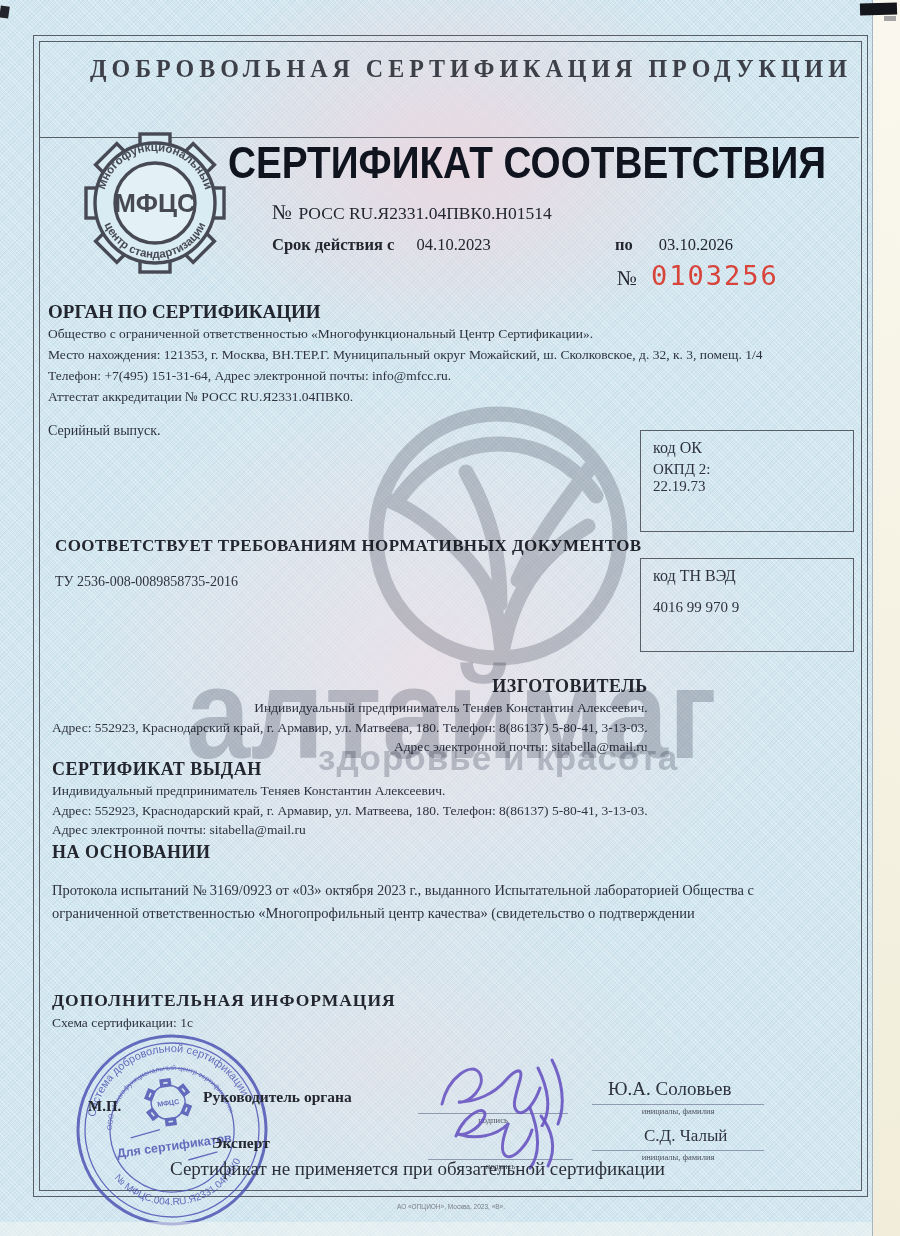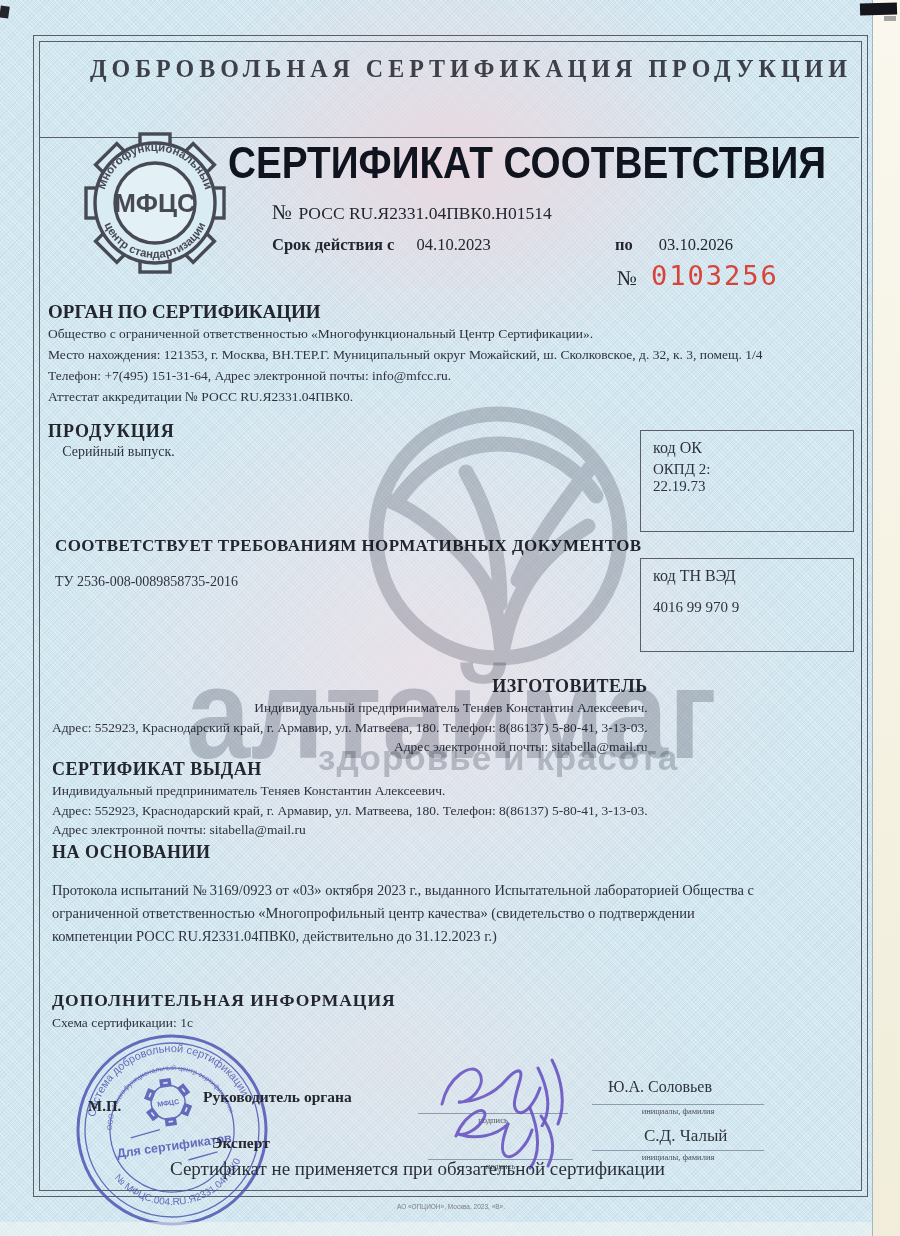--- a/index.html
+++ b/index.html
@@ -98,21 +98,20 @@
 
   <div class="abs" style="left:48px;top:301px;">
     <div class="sec-h" style="font-size:19px;">ОРГАН ПО СЕРТИФИКАЦИИ</div>
     <div class="bl" style="margin-top:0px;">Общество с ограниченной ответственностью «Многофункциональный Центр Сертификации».</div>
     <div class="bl">Место нахождения: 121353, г. Москва, ВН.ТЕР.Г. Муниципальный округ Можайский, ш. Сколковское, д. 32, к. 3, помещ. 1/4</div>
     <div class="bl">Телефон: +7(495) 151-31-64, Адрес электронной почты: info@mfcc.ru.</div>
     <div class="bl">Аттестат аккредитации № РОСС RU.Я2331.04ПВК0.</div>
   </div>
 
   <div class="abs" style="left:48px;top:421px;">
-    <div class="sec-h" style="font-size:18px;letter-spacing:1px;">ПРОДУКЦИЯ</div>
     <div class="bl" style="font-size:14px;line-height:19px;text-align:right;">Серийный выпуск.</div>
   </div>
 
   <div class="abs codebox" style="left:640px;top:430px;width:188px;height:84px;">
     <div style="font-size:16px;">код ОК</div>
     <div style="font-size:15px;margin-top:4px;">ОКПД 2:</div>
     <div style="font-size:15px;">22.19.73</div>
   </div>
 
   <div class="abs" style="left:55px;top:536px;">
@@ -136,21 +135,20 @@
     <div class="sec-h" style="font-size:18px;letter-spacing:.5px;">СЕРТИФИКАТ ВЫДАН</div>
     <div class="bl" style="margin-top:1px;line-height:19.5px;">Индивидуальный предприниматель Теняев Константин Алексеевич.</div>
     <div class="bl" style="line-height:19.5px;">Адрес: 552923, Краснодарский край, г. Армавир, ул. Матвеева, 180. Телефон: 8(86137) 5-80-41, 3-13-03.</div>
     <div class="bl" style="line-height:19.5px;">Адрес электронной почты: sitabella@mail.ru</div>
   </div>
 
   <div class="abs" style="left:52px;top:842px;">
     <div class="sec-h" style="font-size:18px;letter-spacing:.5px;">НА ОСНОВАНИИ</div>
     <div class="bl" style="font-size:14.5px;line-height:23px;margin-top:16px;">Протокола испытаний № 3169/0923 от «03» октября 2023 г., выданного Испытательной лабораторией Общества с</div>
     <div class="bl" style="font-size:14.5px;line-height:23px;">ограниченной ответственностью «Многопрофильный центр качества» (свидетельство о подтверждении</div>
-    <div class="bl" style="font-size:14.5px;line-height:23px;">компетенции  РОСС RU.Я2331.04ПВК0, действительно до 31.12.2023 г.)</div>
   </div>
 
   <div class="abs" style="left:52px;top:990px;">
     <div class="sec-h" style="font-size:17.5px;letter-spacing:1px;">ДОПОЛНИТЕЛЬНАЯ ИНФОРМАЦИЯ</div>
     <div class="bl" style="margin-top:1px;">Схема сертификации: 1с</div>
   </div>
 
   <div class="abs wm" style="left:350px;top:398px;">
     <svg width="300" height="285" viewBox="0 0 300 285" style="opacity:.34;">
       <g stroke="#6f747e" stroke-width="15" fill="none" stroke-linecap="round">
@@ -208,21 +206,21 @@
   <div class="abs sec-h" style="left:88px;top:1098px;font-size:15px;">М.П.</div>
 
   <div class="abs sec-h" style="left:203px;top:1088px;font-size:15.5px;">Руководитель органа</div>
   <div class="abs sec-h" style="left:212px;top:1134px;font-size:15.5px;">Эксперт</div>
 
   <div class="abs sline" style="left:418px;top:1113px;width:150px;"></div>
   <div class="abs cap" style="left:418px;top:1115px;width:150px;">подпись</div>
   <div class="abs sline" style="left:428px;top:1159px;width:145px;"></div>
   <div class="abs cap" style="left:428px;top:1161px;width:145px;">подпись</div>
 
-  <div class="abs nowrap" style="left:608px;top:1078px;font-size:16px;color:#2e3340;">Ю.А. Соловьев</div>
+  <div class="abs nowrap" style="left:608px;top:1078px;font-size:19px;color:#2e3340;">Ю.А. Соловьев</div>
   <div class="abs sline" style="left:592px;top:1104px;width:172px;"></div>
   <div class="abs cap" style="left:592px;top:1106px;width:172px;">инициалы, фамилия</div>
 
   <div class="abs nowrap" style="left:608px;top:1126px;font-size:17px;color:#2e3340;margin-left:36px;">С.Д. Чалый</div>
   <div class="abs sline" style="left:592px;top:1150px;width:172px;"></div>
   <div class="abs cap" style="left:592px;top:1152px;width:172px;">инициалы, фамилия</div>
 
   <svg class="abs" style="left:432px;top:1052px;" width="140" height="75" viewBox="0 0 140 75">
     <g stroke="#6a55c2" stroke-width="3" fill="none" stroke-linecap="round" opacity=".9">
       <path d="M 10,52 C 16,26 40,8 48,22 C 54,34 38,52 26,50 C 44,50 62,42 74,28 C 82,19 92,13 88,28 C 82,48 80,56 86,60 C 94,64 104,48 108,36"></path>

